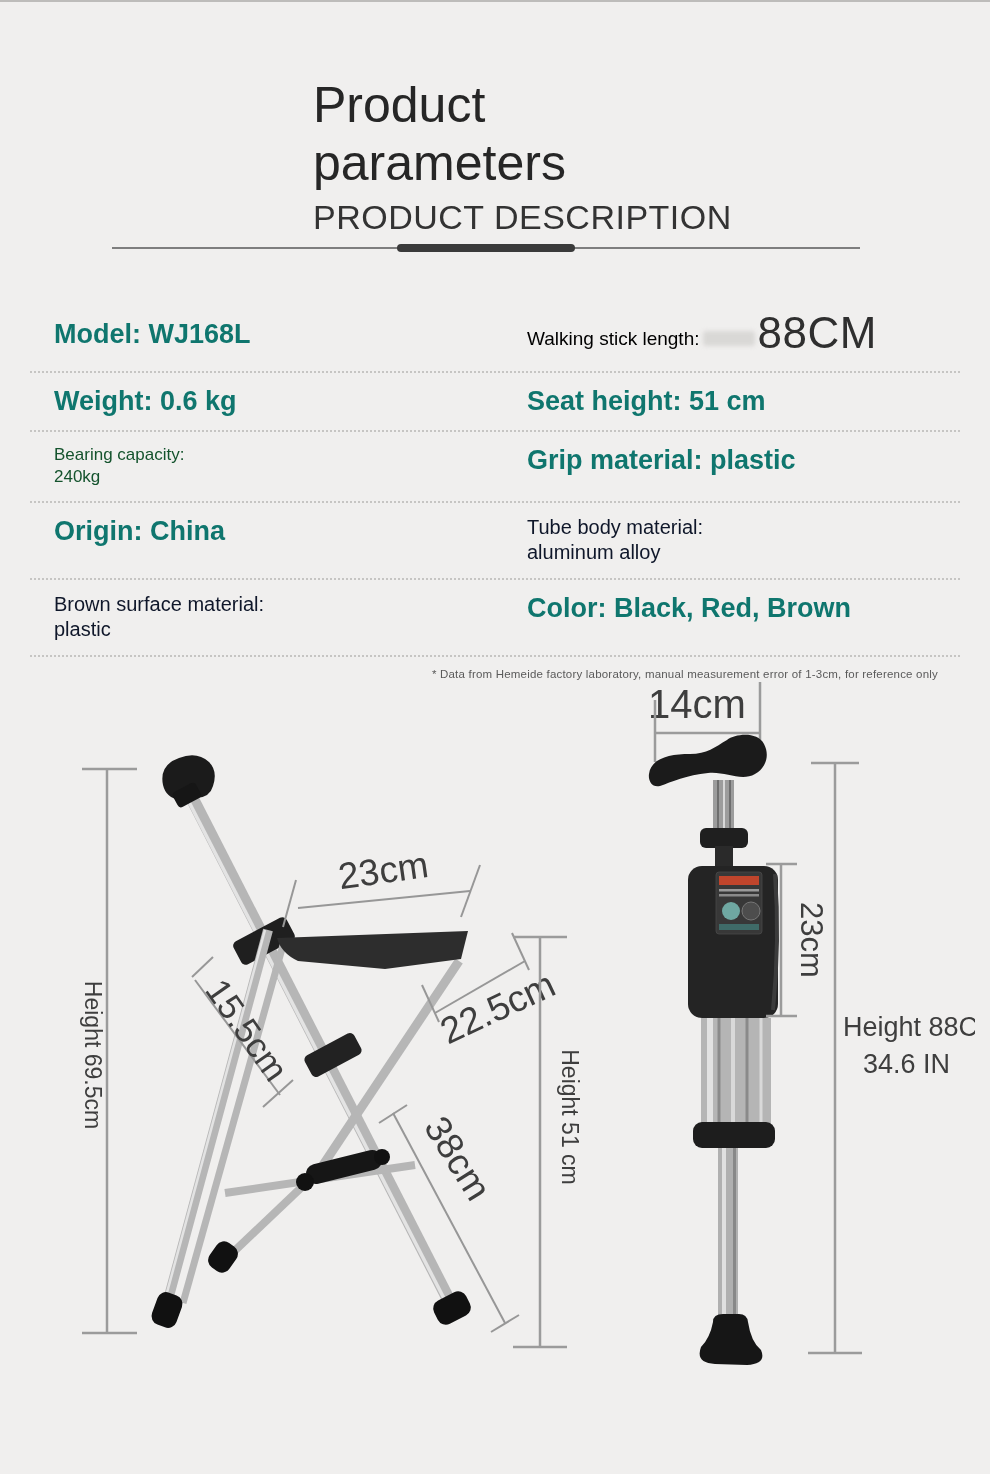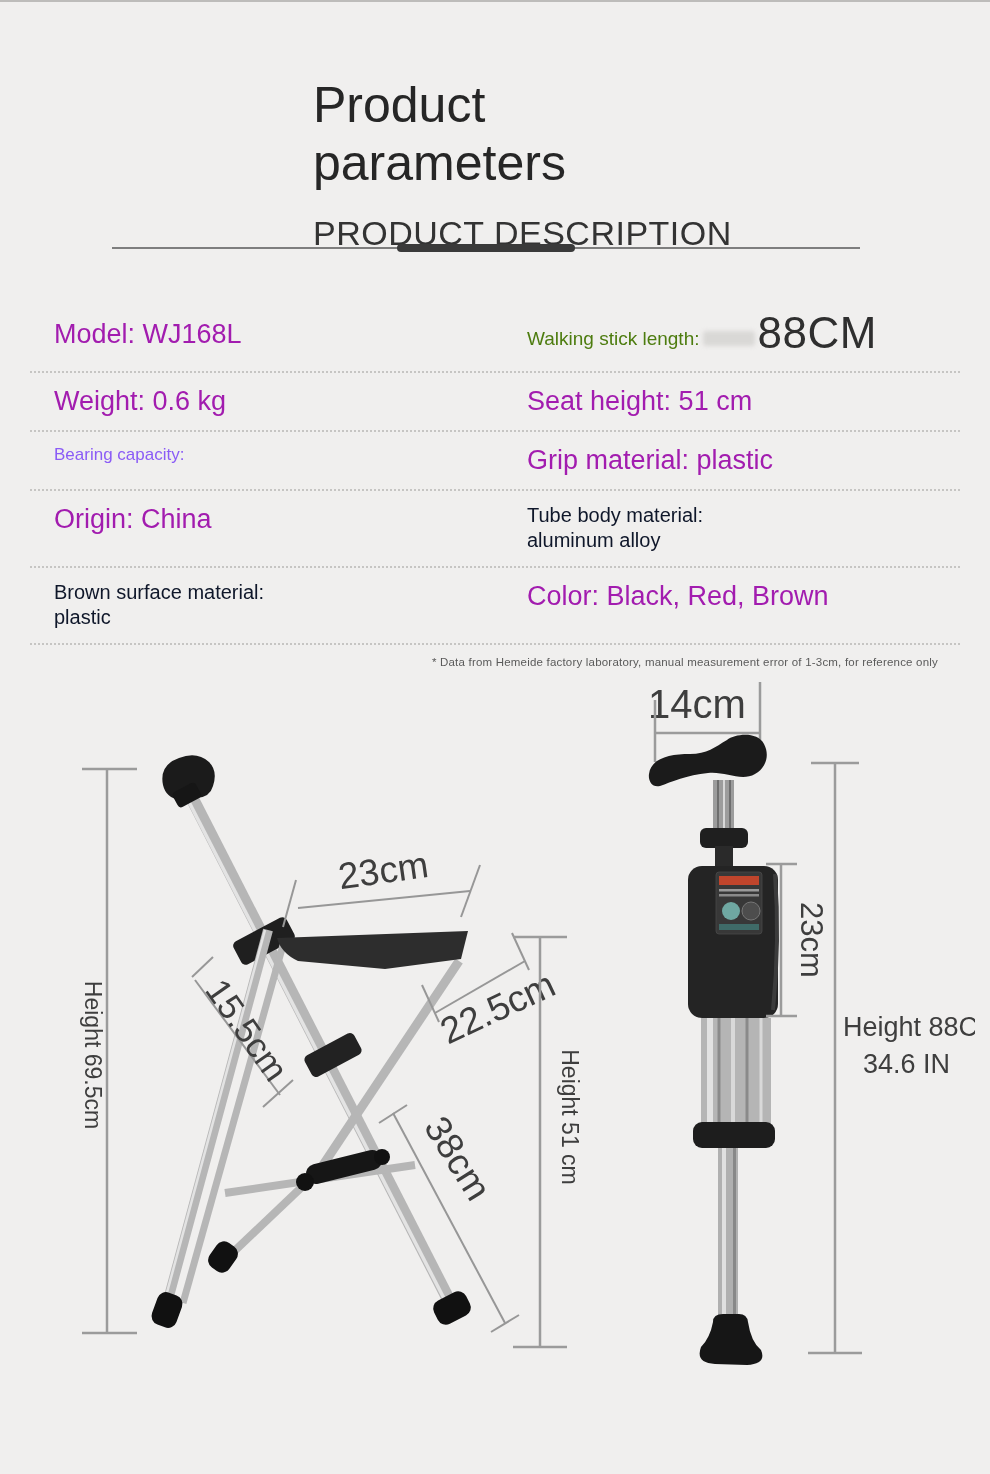--- a/index.html
+++ b/index.html
@@ -7,37 +7,37 @@
     position:relative;width:990px;height:1474px;margin:0 auto;
     background:#f0efee;overflow:hidden;
     font-family:"Liberation Sans","DejaVu Sans",sans-serif;
     color:#454545;
   }
   .top-edge{position:absolute;top:0;left:0;width:100%;height:2px;background:#bdbcba;}
 
   
   .title-block{position:absolute;left:313px;top:76px;}
   .title{font-size:50px;line-height:58px;color:#262626;font-weight:400;letter-spacing:0px;}
-  .subtitle{font-size:34px;line-height:38px;color:#333;margin-top:22px;letter-spacing:0.5px;text-align:right;}
+  .subtitle{font-size:34px;line-height:38px;color:#333;margin-top:6px;letter-spacing:0.5px;text-align:right;}
   .divider{position:absolute;left:112px;top:247px;width:748px;height:2px;background:#7e7e7e;}
   .divider-bold{position:absolute;left:285px;top:-3px;width:178px;height:8px;background:#3a3a3a;border-radius:4px;}
 
   
   .specs{position:absolute;left:30px;top:300px;width:930px;}
   .spec-row{display:grid;grid-template-columns:472px 1fr;column-gap:25px;
             border-bottom:2px dotted #c6c5c3;}
   .cell-l{padding:12px 0 13px 24px;}
   .cell-r{padding:12px 0 13px 0;}
   .row1 .cell-l{padding-top:18px;}
   .row1 .cell-r{padding-top:8px;}
-  .spec-lg{font-size:27px;line-height:32px;color:#a21caf;}
+  .spec-lg{font-size:27px;line-height:32px;color:#0f766e;font-weight:bold;}
   .spec-md{font-size:20px;line-height:25px;color:#0f172a;}
-  .spec-sm{font-size:17px;line-height:22px;color:#8b5cf6;}
+  .spec-sm{font-size:17px;line-height:22px;color:#14532d;}
   .ws-row{display:flex;align-items:center;}
-  .ws-label{font-size:19px;color:#4d7c0f;margin-top:12px;}
+  .ws-label{font-size:19px;color:#000000;margin-top:12px;}
   .ws-smudge{width:52px;height:15px;margin:10px 2px 0 4px;background:#d9d8d6;
              border-radius:3px;filter:blur(2px);}
   .ws-value{font-size:44px;color:#2f2f2f;letter-spacing:0.5px;}
   .footnote{padding:11px 22px 0 0;text-align:right;font-size:11.5px;color:#5a5a5a;letter-spacing:0.2px;}
 
   
   .diagram-svg{position:absolute;}
   svg text{font-family:"Liberation Sans","DejaVu Sans",sans-serif;fill:#3e3e3e;}
   .dim{stroke:#9b9b9b;stroke-width:2.5;fill:none;}
   .dim-thin{stroke:#979797;stroke-width:2;fill:none;}
@@ -73,20 +73,21 @@
     </div>
 
     <div class="spec-row">
       <div class="cell-l spec-lg">Weight: 0.6 kg</div>
       <div class="cell-r spec-lg">Seat height: 51 cm</div>
     </div>
 
     <div class="spec-row">
       <div class="cell-l spec-sm">
         <div>Bearing capacity:</div>
+        <div>240kg</div>
       </div>
       <div class="cell-r spec-lg">Grip material: plastic</div>
     </div>
 
     <div class="spec-row">
       <div class="cell-l spec-lg">Origin: China</div>
       <div class="cell-r spec-md">
         <div>Tube body material:</div>
         <div>aluminum alloy</div>
       </div>

